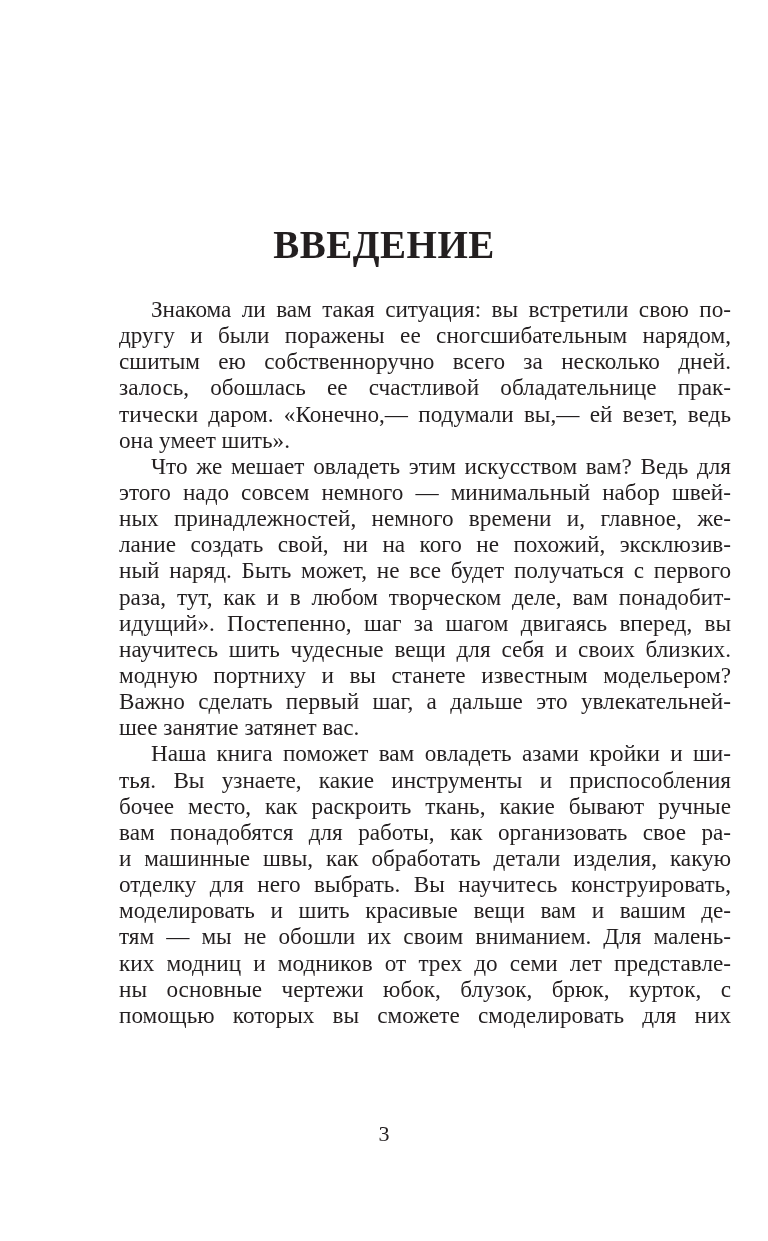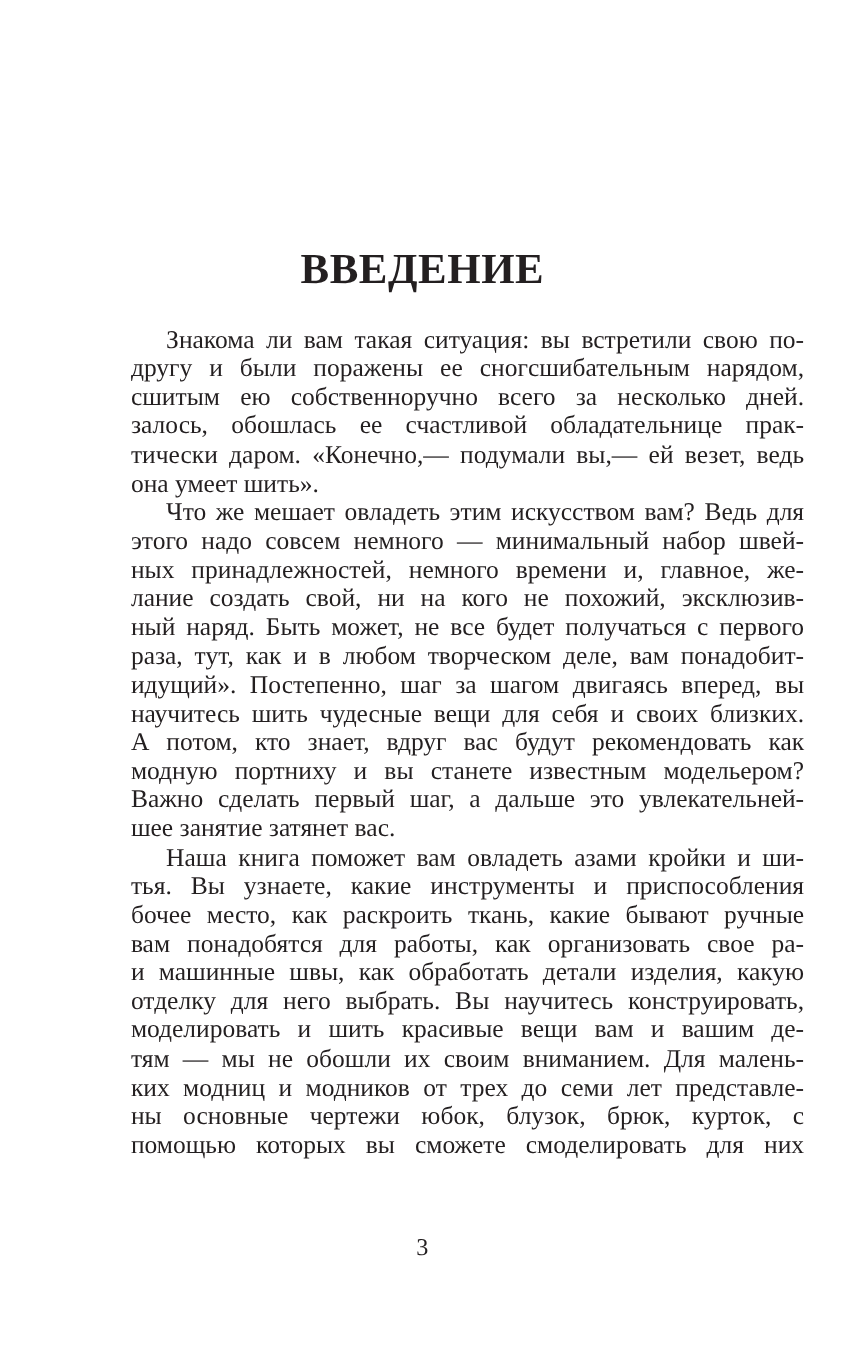--- a/index.html
+++ b/index.html
@@ -88,21 +88,20 @@
 
     <div>
       <span class="line indent">Что же мешает овладеть этим искусством вам? Ведь для</span>
       <span class="line">этого надо совсем немного — минимальный набор швей-</span>
       <span class="line">ных принадлежностей, немного времени и, главное, же-</span>
       <span class="line">лание создать свой, ни на кого не похожий, эксклюзив-</span>
       <span class="line">ный наряд. Быть может, не все будет получаться с первого</span>
       <span class="line">раза, тут, как и в любом творческом деле, вам понадобит-</span>
       <span class="line">идущий». Постепенно, шаг за шагом двигаясь вперед, вы</span>
       <span class="line">научитесь шить чудесные вещи для себя и своих близких.</span>
-      <span class="line">А потом, кто знает, вдруг вас будут рекомендовать как</span>
       <span class="line">модную портниху и вы станете известным модельером?</span>
       <span class="line">Важно сделать первый шаг, а дальше это увлекательней-</span>
       <span class="line last">шее занятие затянет вас.</span>
     </div>
 
     <div>
       <span class="line indent">Наша книга поможет вам овладеть азами кройки и ши-</span>
       <span class="line">тья. Вы узнаете, какие инструменты и приспособления</span>
       <span class="line">бочее место, как раскроить ткань, какие бывают ручные</span>
       <span class="line">вам понадобятся для работы, как организовать свое ра-</span>

